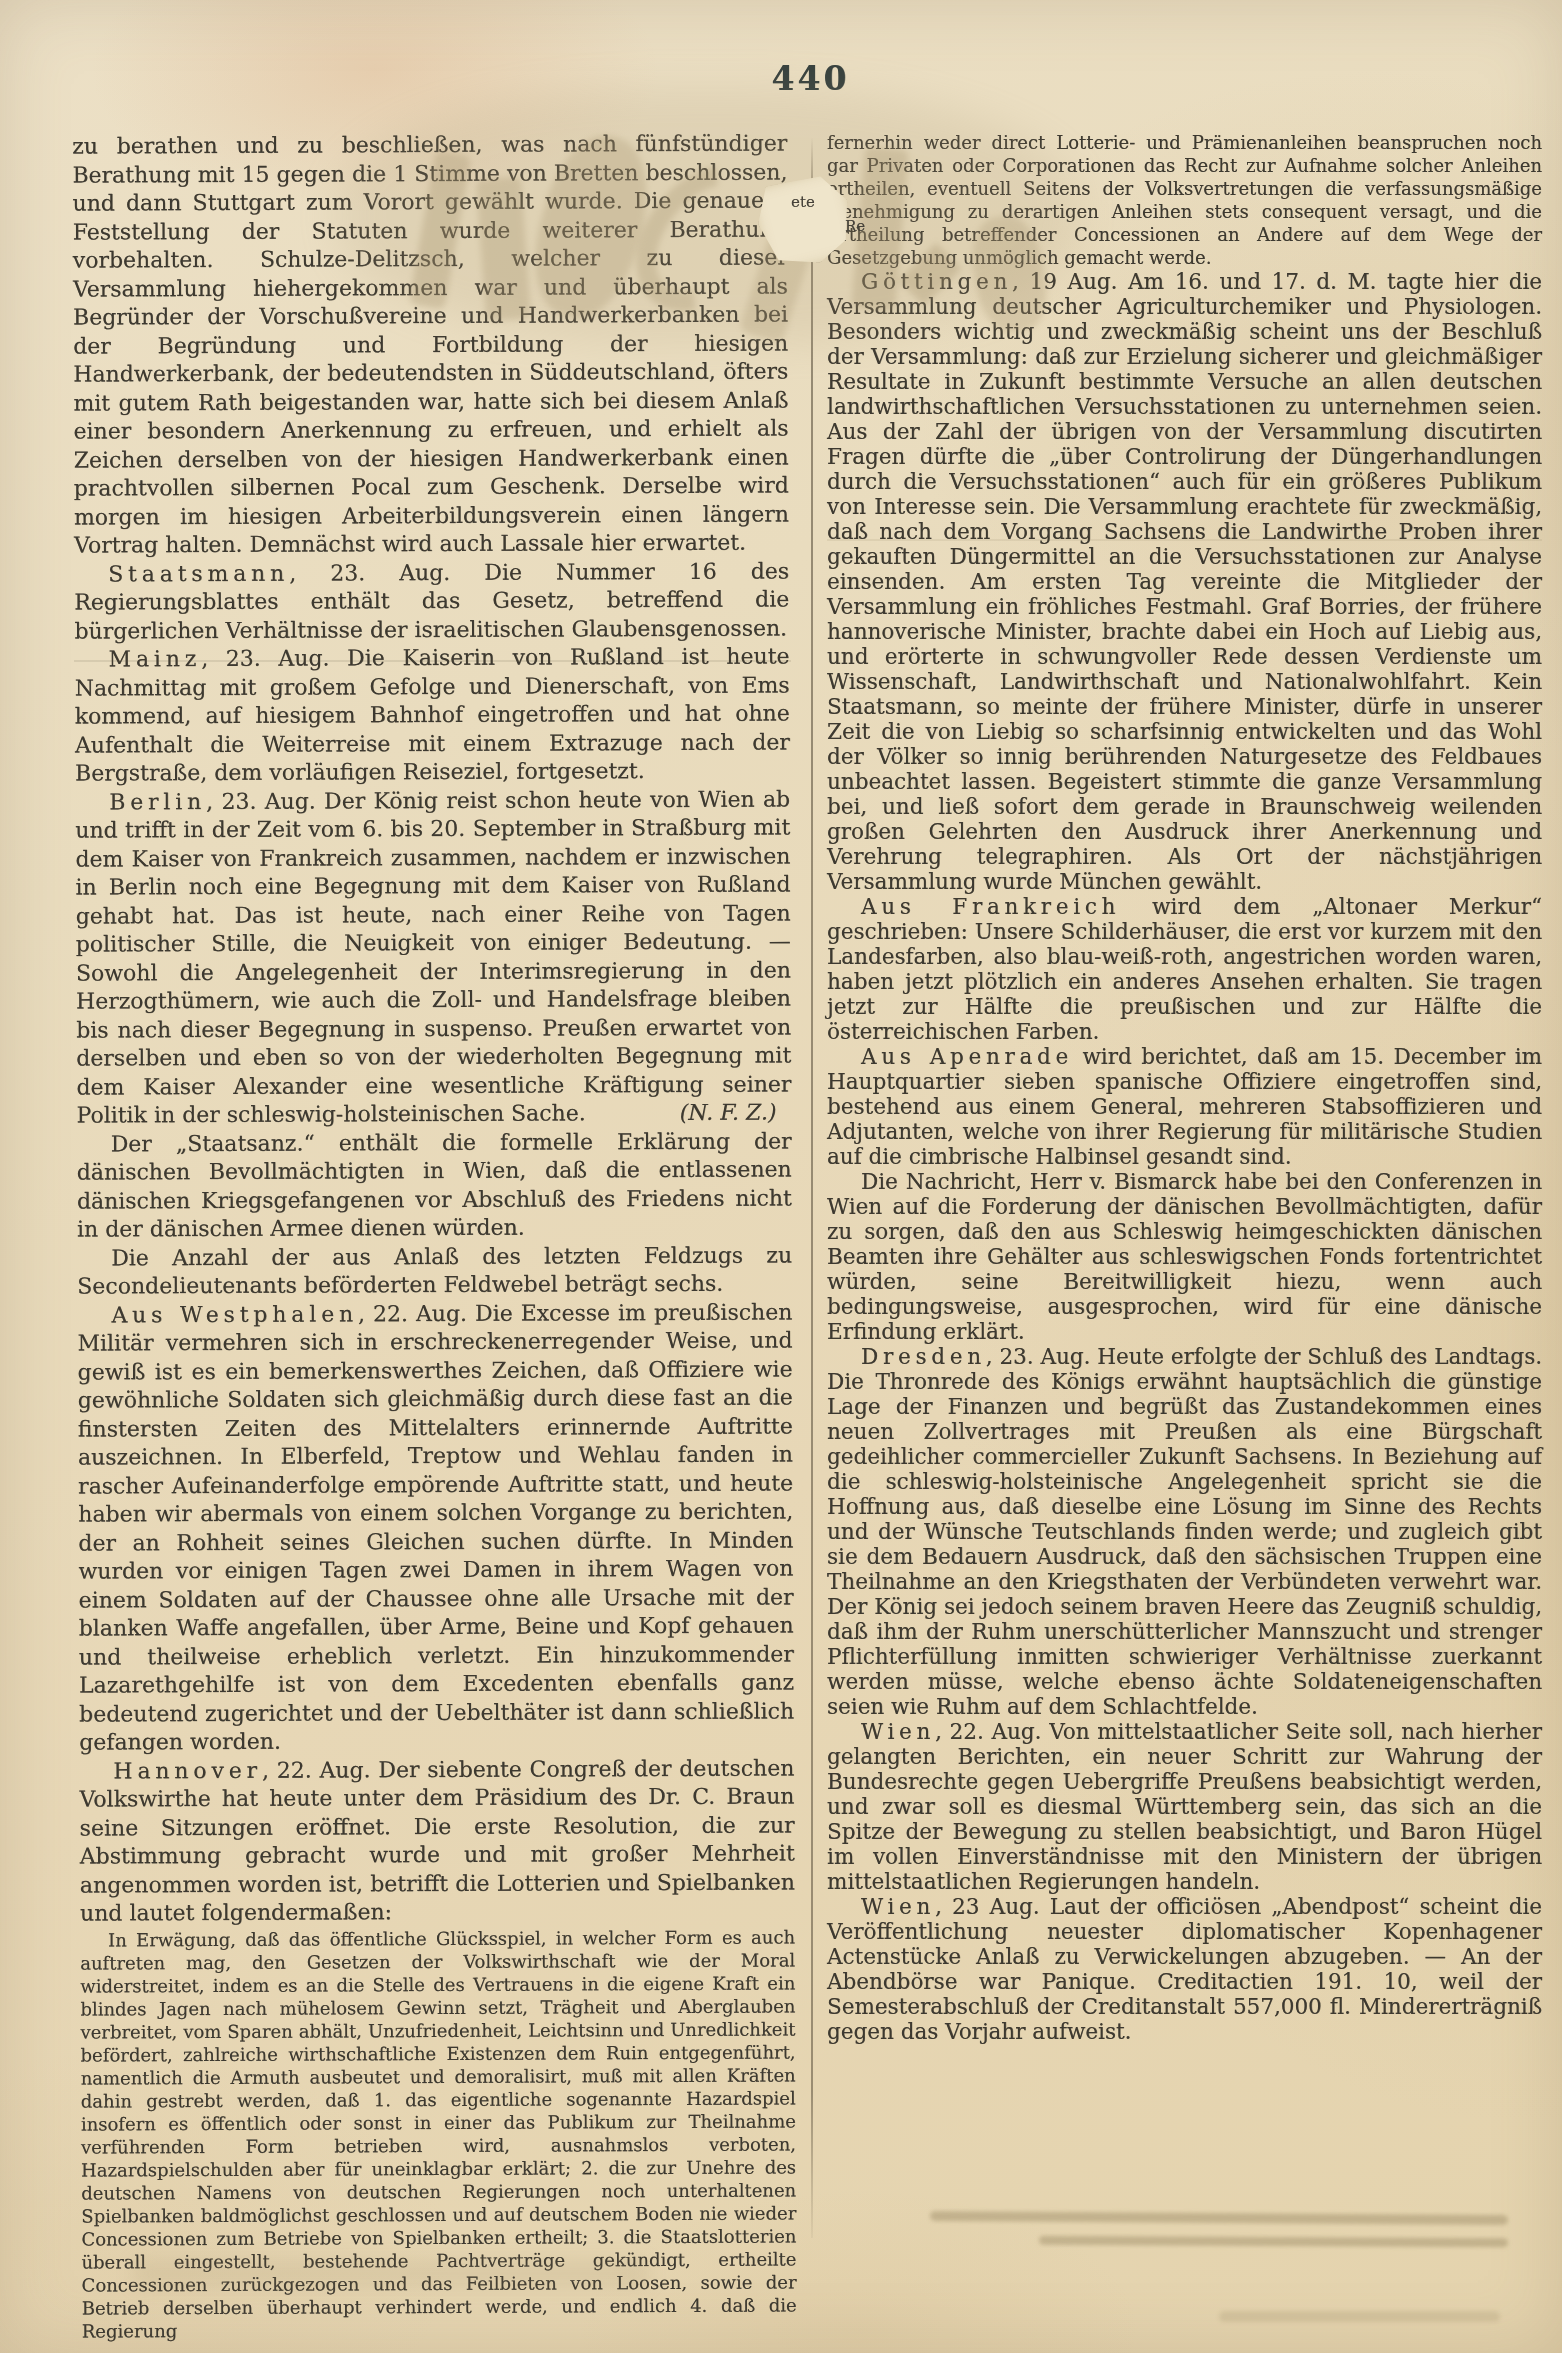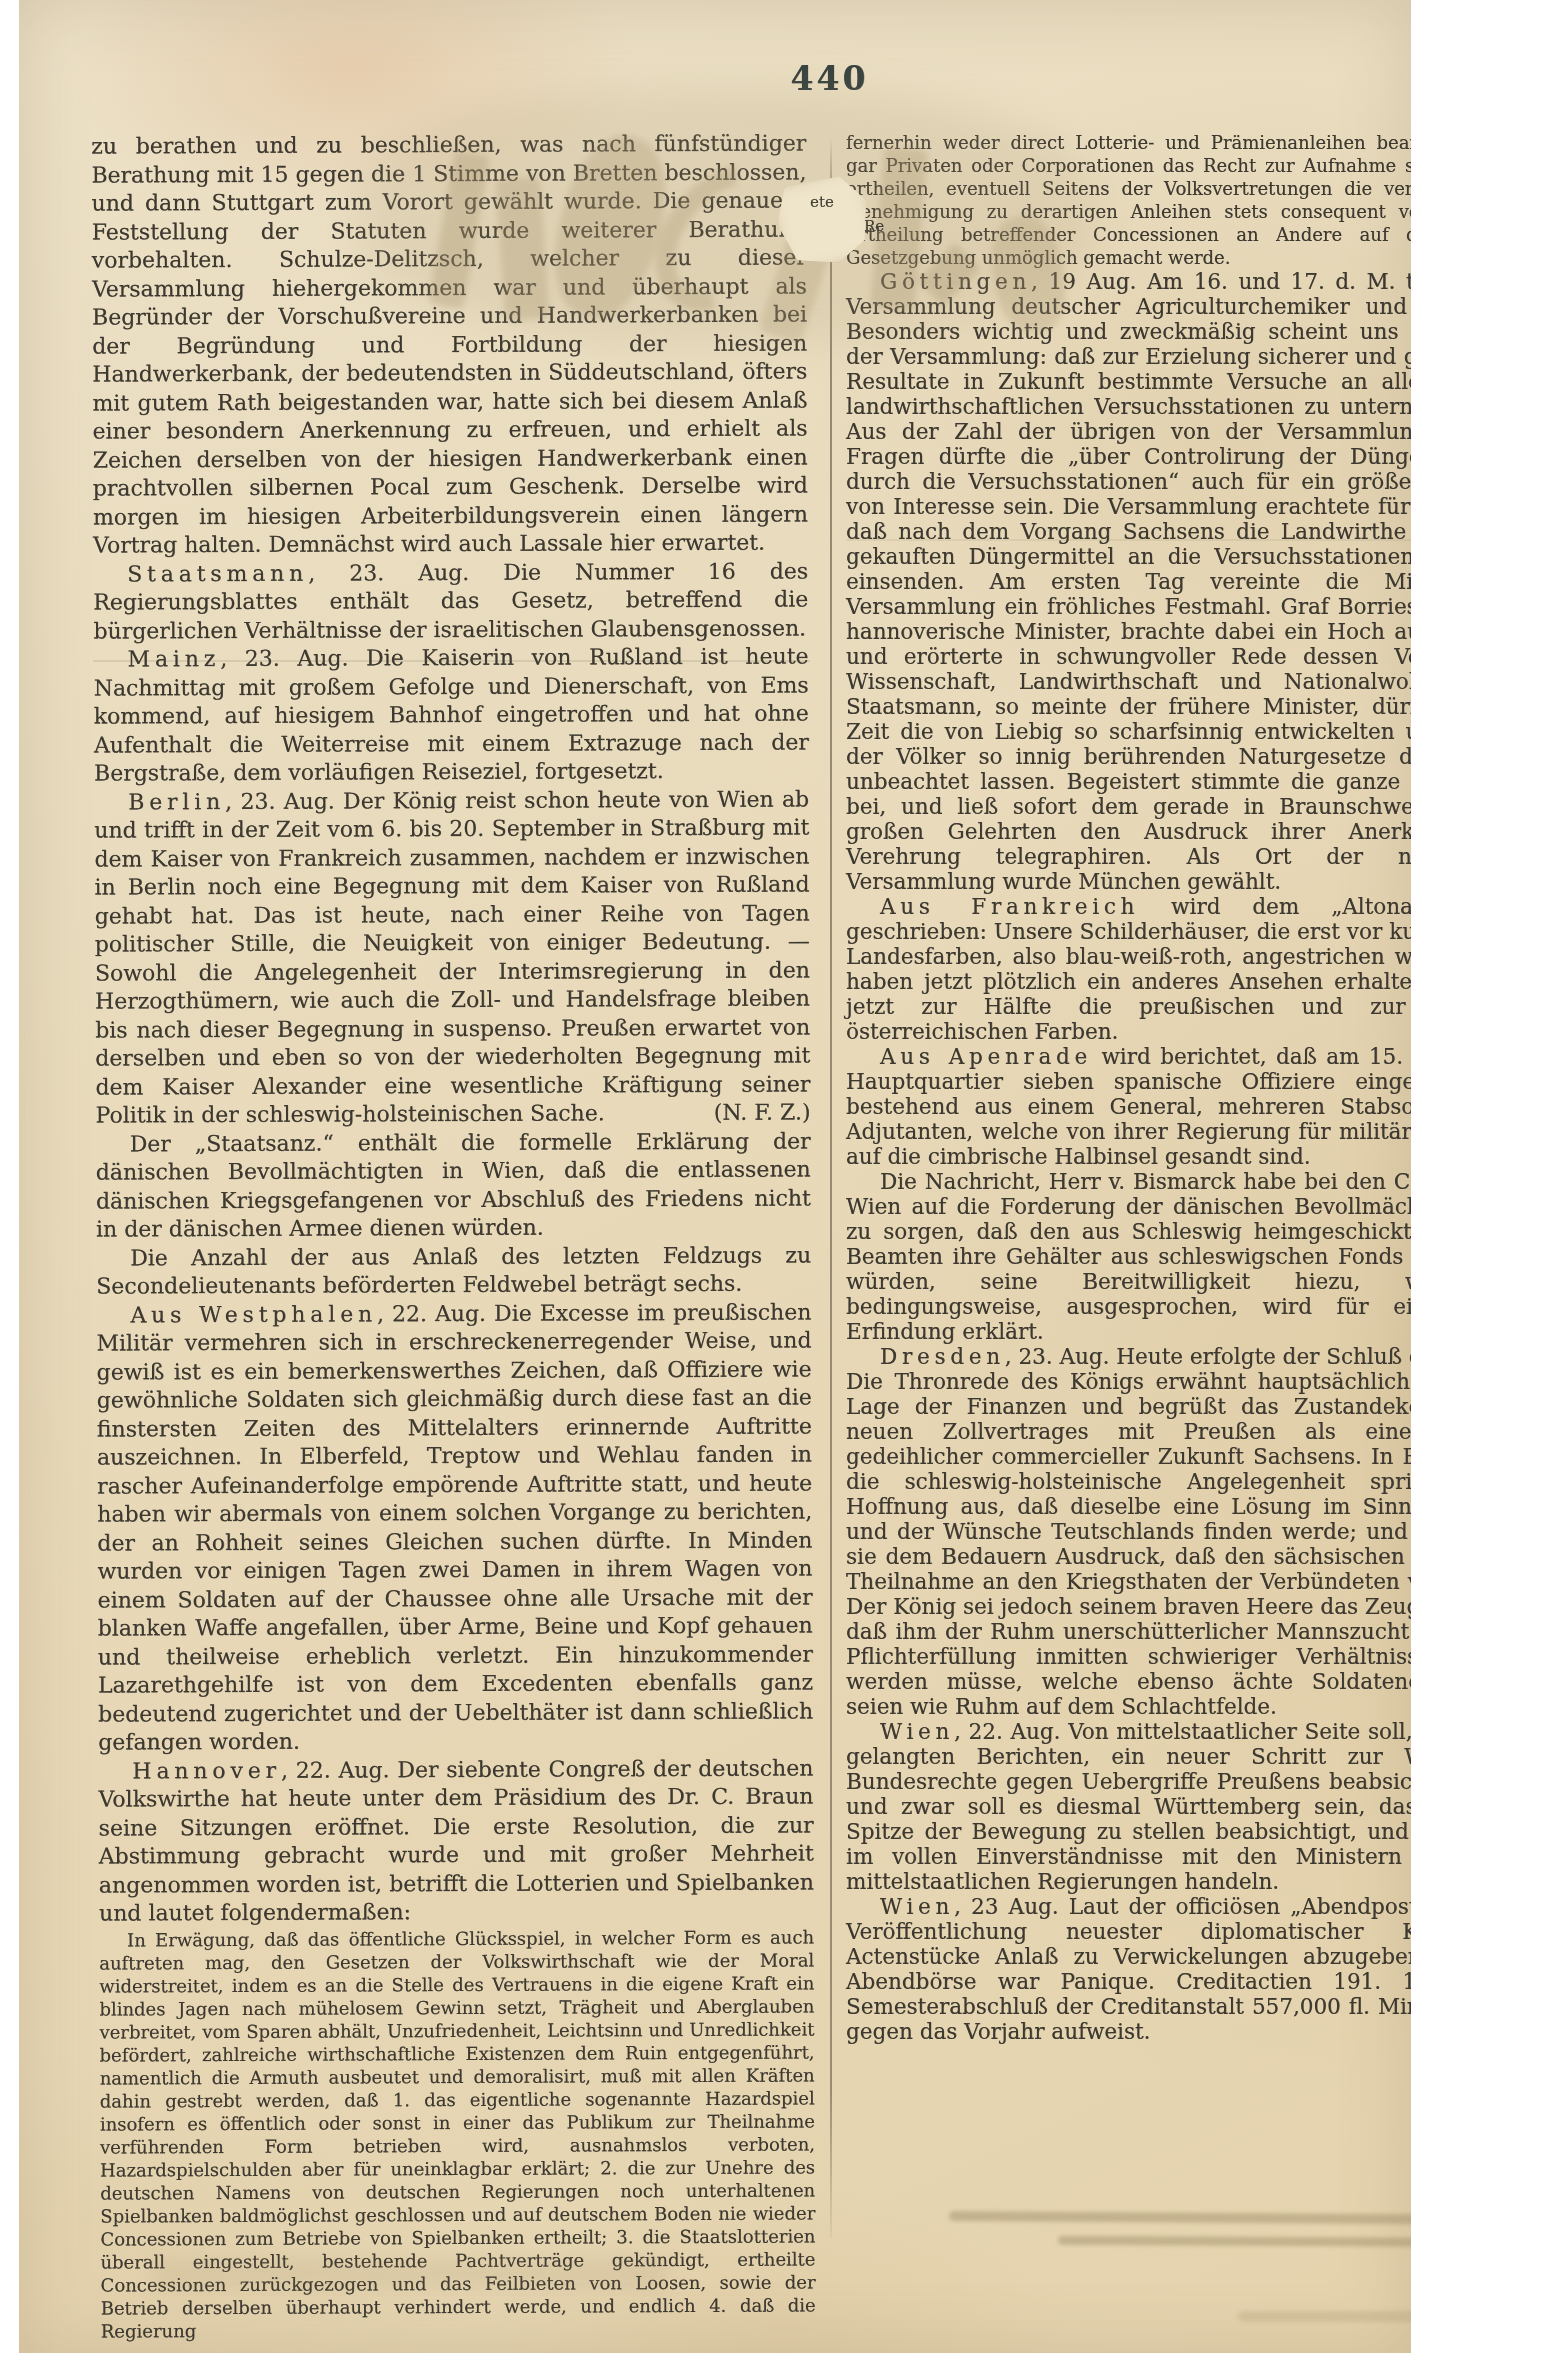--- a/index.html
+++ b/index.html
@@ -1,42 +1,41 @@
 <!DOCTYPE html>
 <html lang="de" style="font-size:12.5px"><head>
 <meta charset="utf-8">
 <style>
   html,body{margin:0;padding:0;}
   .page{
-    position:relative; width:1392px; height:2354px; overflow:hidden;
+    position:relative; width:1562px; height:2354px; overflow:hidden;
     font-family:"DejaVu Serif", serif; color:#3d3930;
     background:
       radial-gradient(406px 203px at 24% 3%, rgba(216,160,118,0.28), transparent 70%),
       radial-gradient(703px 547px at 88% 18%, rgba(196,168,118,0.20), transparent 65%),
       radial-gradient(859px 1172px at 97% 58%, rgba(203,178,128,0.22), transparent 65%),
       radial-gradient(547px 352px at 8% 96%, rgba(208,184,140,0.16), transparent 60%),
       radial-gradient(469px 234px at 55% 99%, rgba(199,173,126,0.15), transparent 60%),
       linear-gradient(155deg,#ece0c6 0%, #e9dcbe 30%, #e7d7b6 60%, #e4d3ad 100%);
     box-shadow: inset 0 0 70px rgba(128,106,72,0.22);
-    margin-left: 19px;
   }
   
   .col{position:absolute; top:131px; text-align:justify; hyphens:auto;}
   .col-left{left:77px; width:715px; transform:rotate(-0.25deg);}
   .col-right{left:827px; width:715px;}
   p{margin:0; padding:0;}
   .rel{position:relative;}
   .body{font-size:22px; line-height:28.5px; text-indent:34px;
         text-shadow:0.3px 0.2px 0.3px rgba(58,54,44,0.55);}
   .col-right .body{font-size:21.5px; line-height:25px;}
   .small{font-size:18px; line-height:23px; text-indent:28px;
          text-shadow:0.2px 0.1px 0.2px rgba(58,54,44,0.5);}
   .cont{text-indent:0;}
   .dateline{letter-spacing:0.22em;}
-  .attribution{position:absolute; right:0; bottom:0; text-indent:0;}
+  .attribution{position:absolute; right:15px; bottom:0; text-indent:0;font-style:italic;}
   
   .page-number{
     position:absolute; left:748px; top:59px; width:125px; text-align:center;
     font-size:33px; font-weight:bold; letter-spacing:3.1px; color:#37413e;
     text-shadow:0.4px 0.4px 0.5px rgba(40,50,47,0.5);
   }
   
   .column-rule{position:absolute; left:811px; top:137px; width:1.6px; height:2101px;
     background:linear-gradient(to bottom, rgba(78,68,50,0.0), rgba(78,68,50,0.55) 3%, rgba(78,68,50,0.5) 93%, rgba(78,68,50,0.05));}
   

